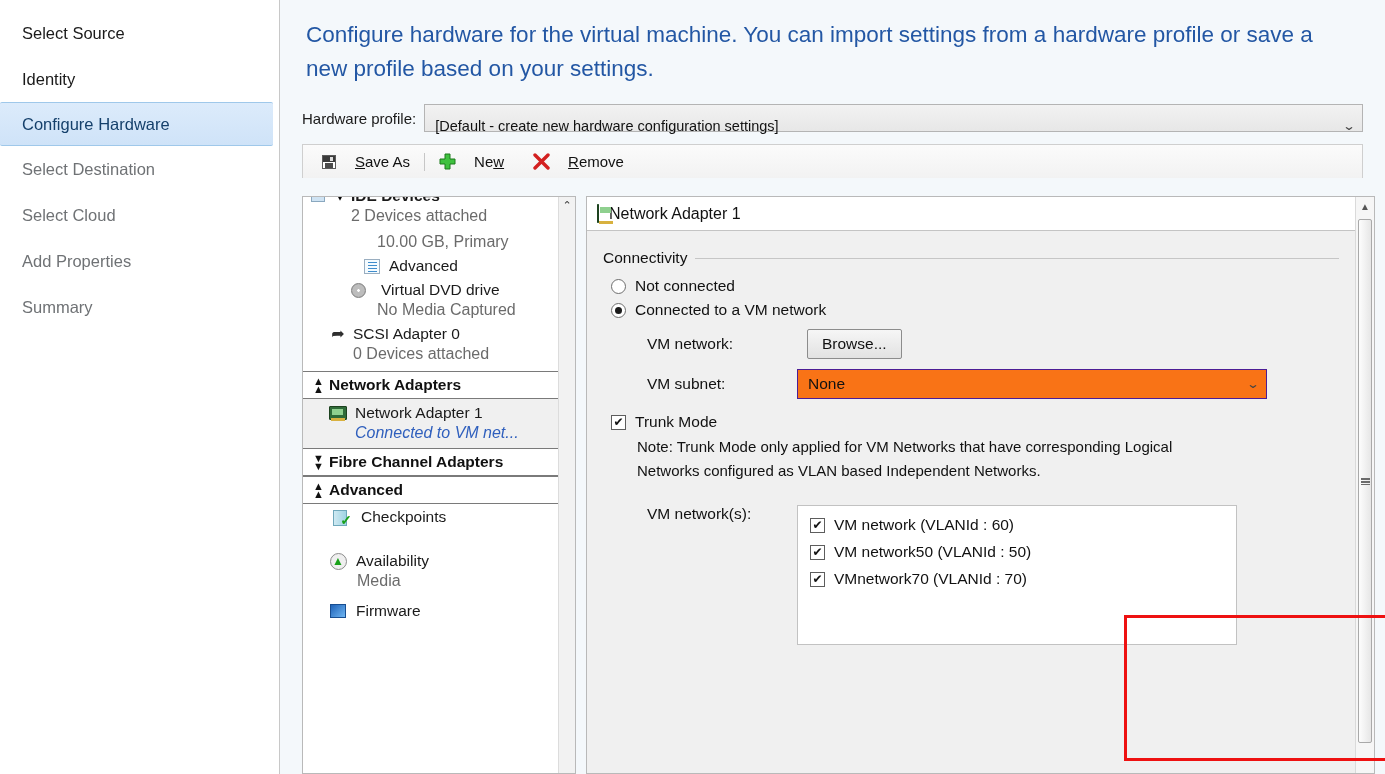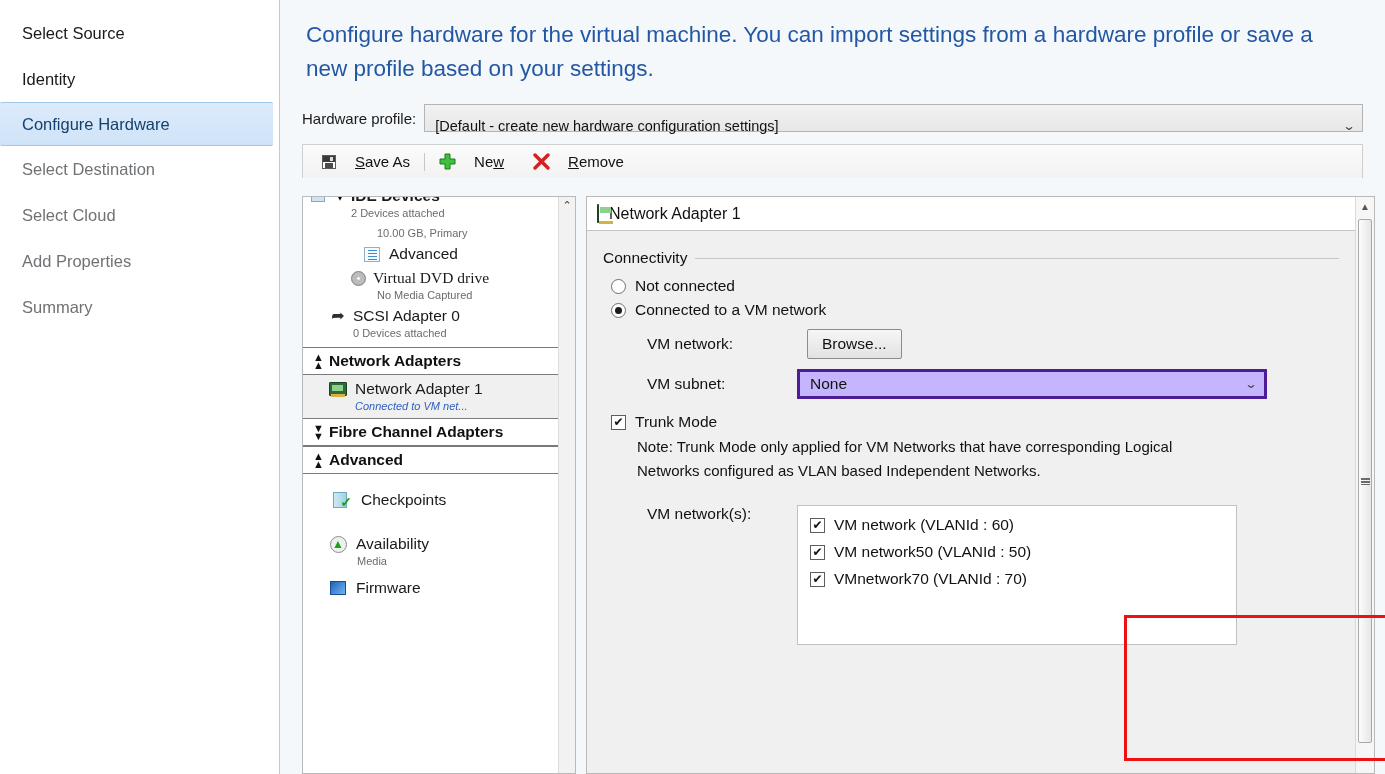--- a/index.html
+++ b/index.html
@@ -144,21 +144,21 @@
     flex: 1 1 auto;
     overflow: hidden;
     position: relative;
   }
   #tree-inner { margin-top: -12px; }
 
   .t-row { display: flex; align-items: center; padding-left: 4px; }
   .t-row .ico { width: 22px; display:flex; justify-content:center; align-items:center; flex: 0 0 22px; }
   .t-label { font-size: 15.5px; color: #1a1a1a; white-space: nowrap; }
   .t-sub {
-    font-size: 11px; color: #6b6b6b;
+    font-size: 16px; color: #6b6b6b;
     white-space: nowrap;
   }
   .t-sub.italic-blue { color: #2f5fbd; font-style: italic; }
   .t-section {
     display: flex; align-items: center;
     font-weight: bold; font-size: 15.5px; color: #111;
     height: 28px;
     border-top: 1px solid #7a7a7a;
     border-bottom: 1px solid #7a7a7a;
     padding-left: 4px;
@@ -247,21 +247,21 @@
     font-size:15px;color:#8d8d8d;width:340px;flex:0 0 340px;
   }
   .btn{
     height:30px;margin-left:10px;padding:0 14px;
     background:linear-gradient(to bottom,#f6f6f6,#e2e2e2);
     border:1px solid #8c8c8c;border-radius:2px;
     display:flex;align-items:center;justify-content:center;
     font-size:15.5px;color:#111;flex:0 0 auto;
   }
   .selbox{
-    height:30px;background:#c4b5fd;border:3px solid #4c1d95;
+    height:30px;background:#f97316;border:1px solid #4c1d95;
     display:flex;align-items:center;justify-content:space-between;
     padding:0 8px 0 10px;font-size:15.5px;color:#111;
     width:470px;flex:0 0 470px;
   }
 
   .cb {
     width:15px;height:15px;border:1px solid #5d5d5d;background:#fff;
     display:flex;align-items:center;justify-content:center;
     flex:0 0 15px; font-size:12px; color:#111; line-height:1;
   }
@@ -388,21 +388,21 @@
               <span class="ico">
                   <span class="ic-adv"></span>
                 </span>
               <span class="t-label" style="margin-left:6px;">Advanced</span>
             </div>
 
             <div class="t-row" style="padding-left:44px;margin-top:6px;">
               <span class="ico">
                   <span class="ic-dvd"></span>
                 </span>
-              <span class="t-label" style="margin-left:4px;font-family:Liberation Serif, serif;">Virtual DVD drive</span>
+              <span class="t-label" style="margin-left:12px;">Virtual DVD drive</span>
             </div>
             <div class="t-sub" style="padding-left:74px;margin:2px 0 6px 0;">No Media Captured</div>
 
             <div class="t-row" style="padding-left:24px;">
               <span class="ico ic-scsi">➦</span>
               <span class="t-label" style="margin-left:4px;">SCSI Adapter 0</span>
             </div>
             <div class="t-sub" style="padding-left:50px;margin:2px 0 8px 0;">0 Devices attached</div>
 
             <div class="t-section">
@@ -432,21 +432,21 @@
             </div>
 
             <div class="t-section">
               <span class="chev2">
                   <span>▲</span>
                   <span>▲</span>
                 </span>
               <span>Advanced</span>
             </div>
 
-            <div class="t-row" style="padding-left:26px;margin-top:17px;">
+            <div class="t-row" style="padding-left:26px;margin-top:4px;align-items:flex-end;">
               <span class="ico">
                   <span class="ic-chk"></span>
                 </span>
               <span class="t-label" style="margin-left:10px;">Checkpoints</span>
             </div>
 
             <div class="t-row" style="padding-left:24px;margin-top:26px;">
               <span class="ico">
                   <span class="ic-avail">▲</span>
                 </span>

